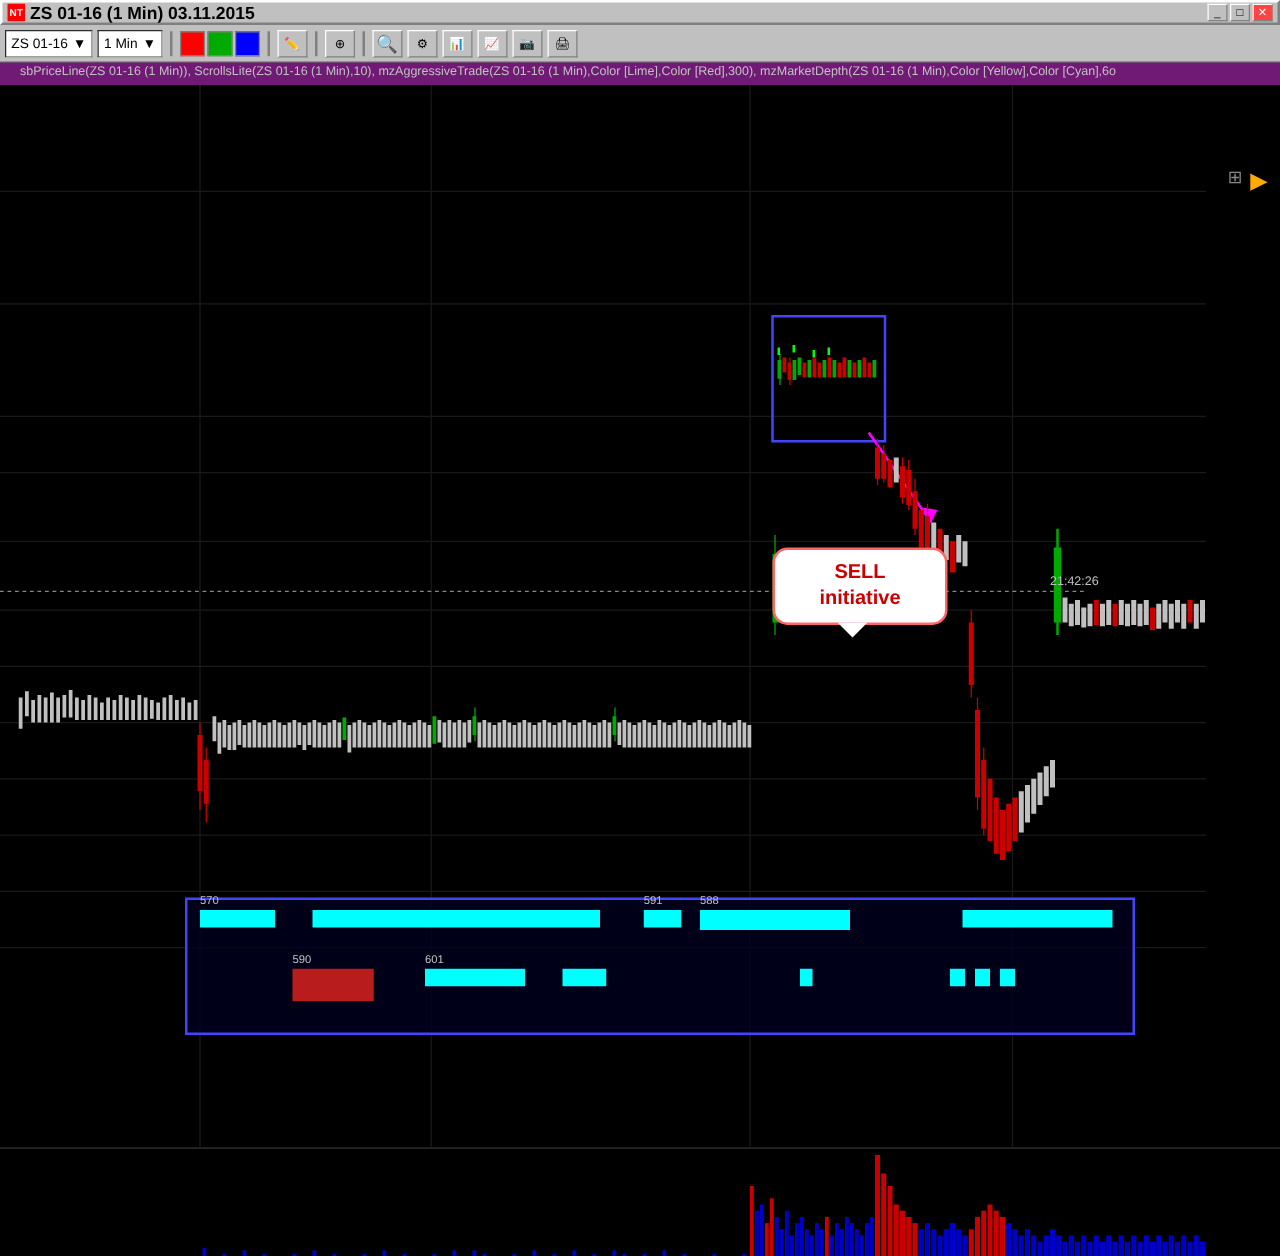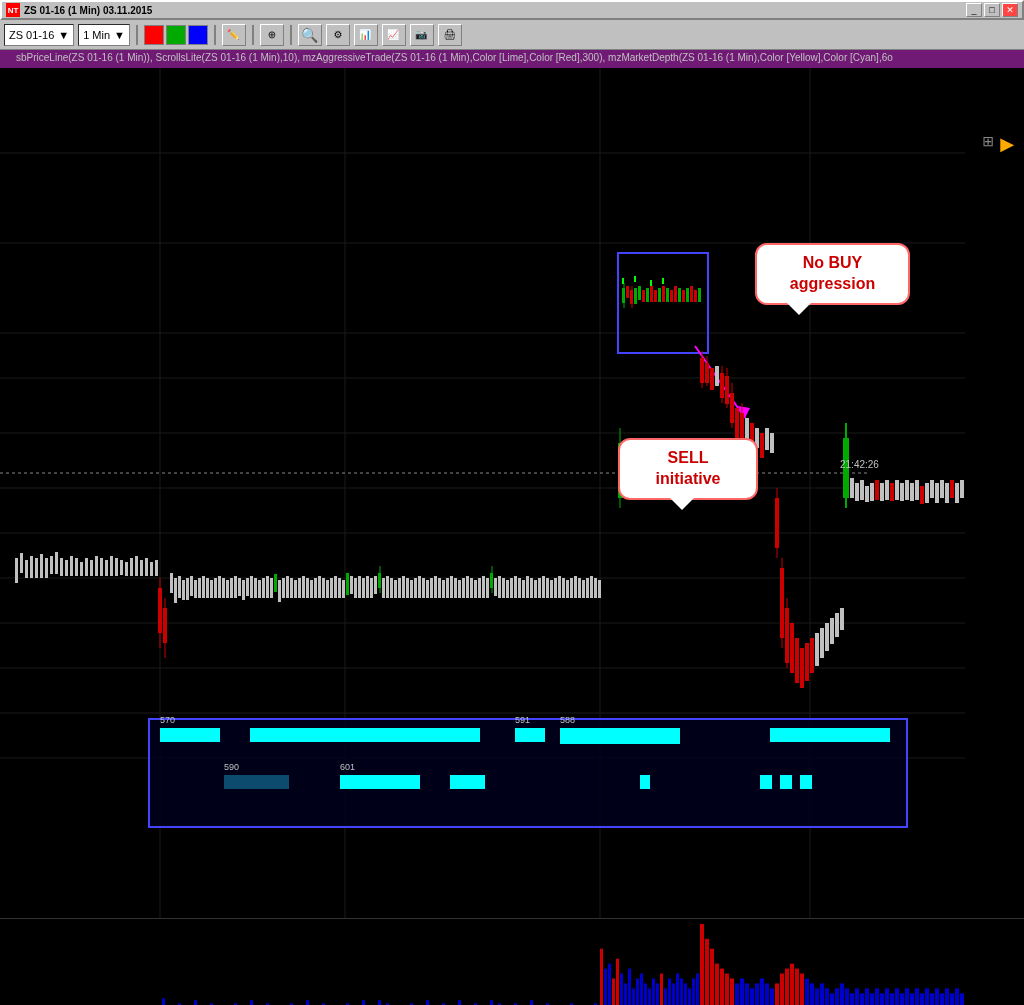--- a/index.html
+++ b/index.html
@@ -30,21 +30,21 @@
       background: #ff0000;
       margin-right: 4px;
       font-size: 10px;
       display: flex;
       align-items: center;
       justify-content: center;
       color: white;
     }
     .title-bar-text {
       flex: 1;
-      font-size: 10px;
+      font-size: 14px;
       font-weight: bold;
       color: #000;
     }
     .title-bar-controls {
       display: flex;
       gap: 2px;
     }
     .title-btn {
       width: 16px;
       height: 14px;
@@ -584,36 +584,33 @@
       </div>
       <div style="position:absolute;top:8px;left:100px;height:14px;width:230px;background:#00ffff;"></div>
       <div style="position:absolute;top:8px;left:365px;height:14px;width:30px;background:#00ffff;">
         <span style="position:absolute;top:-13px;left:0;color:#c0c0c0;font-size:9px;text-align:center;">591</span>
       </div>
       <div style="position:absolute;top:8px;left:410px;height:16px;width:120px;background:#00ffff;">
         <span style="position:absolute;top:-13px;left:0;color:#c0c0c0;font-size:9px;">588</span>
       </div>
       <div style="position:absolute;top:8px;left:620px;height:14px;width:120px;background:#00ffff;"></div>
 
-      <div style="position:absolute;top:55px;left:74px;height:14px;width:65px;background:#0c4a6e;">
+      <div style="position:absolute;top:55px;left:84px;height:26px;width:65px;background:#b91c1c;">
         <span style="position:absolute;top:-13px;left:0;color:#c0c0c0;font-size:9px;">590</span>
       </div>
       <div style="position:absolute;top:55px;left:190px;height:14px;width:80px;background:#00ffff;">
         <span style="position:absolute;top:-13px;left:0;color:#c0c0c0;font-size:9px;">601</span>
       </div>
       <div style="position:absolute;top:55px;left:300px;height:14px;width:35px;background:#00ffff;"></div>
       <div style="position:absolute;top:55px;left:490px;height:14px;width:10px;background:#00ffff;"></div>
       <div style="position:absolute;top:55px;left:610px;height:14px;width:12px;background:#00ffff;"></div>
       <div style="position:absolute;top:55px;left:630px;height:14px;width:12px;background:#00ffff;"></div>
       <div style="position:absolute;top:55px;left:650px;height:14px;width:12px;background:#00ffff;"></div>
     </div>
 
-    <div class="annotation-bubble bubble-no-buy">
-      No BUY<br>aggression
-    </div>
     <div class="annotation-bubble bubble-sell">
       SELL<br>initiative
     </div>
   </div>
 
   <div class="volume-area" style="position:relative;overflow:hidden;">
     <svg class="volume-svg" viewBox="0 0 965 115" preserveAspectRatio="none">
 
       <rect x="162" y="80" width="3" height="35" fill="#0000cc"></rect>
       <rect x="170" y="90" width="3" height="25" fill="#0000cc"></rect>

